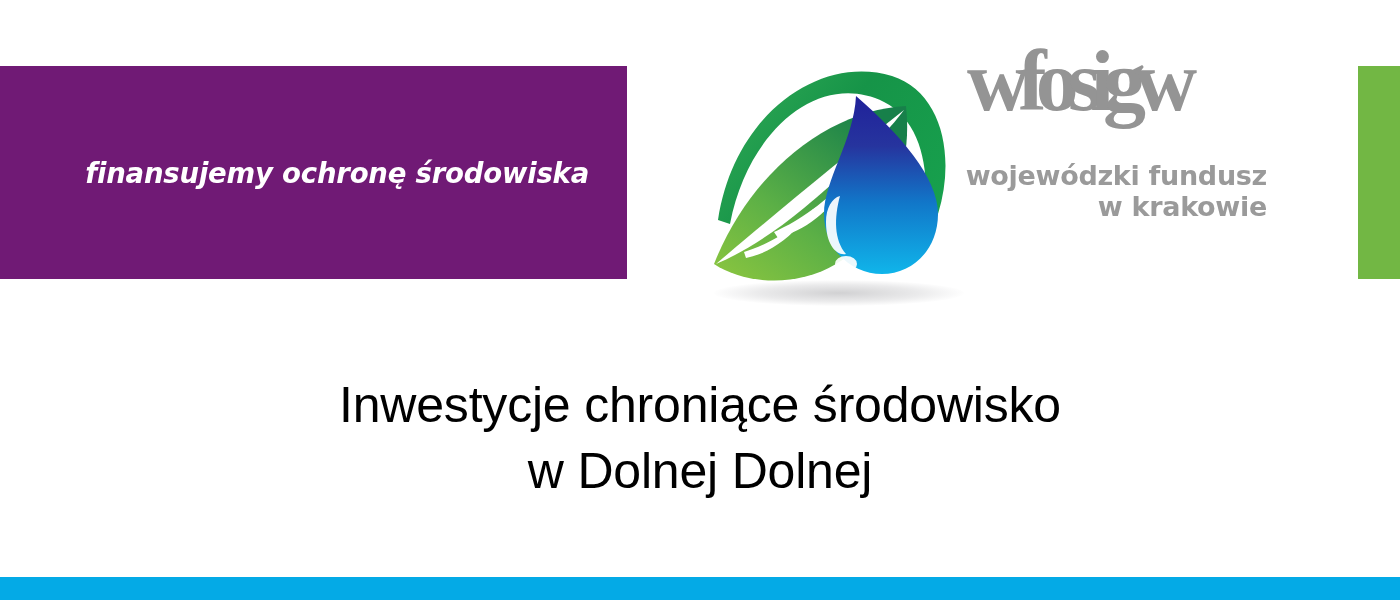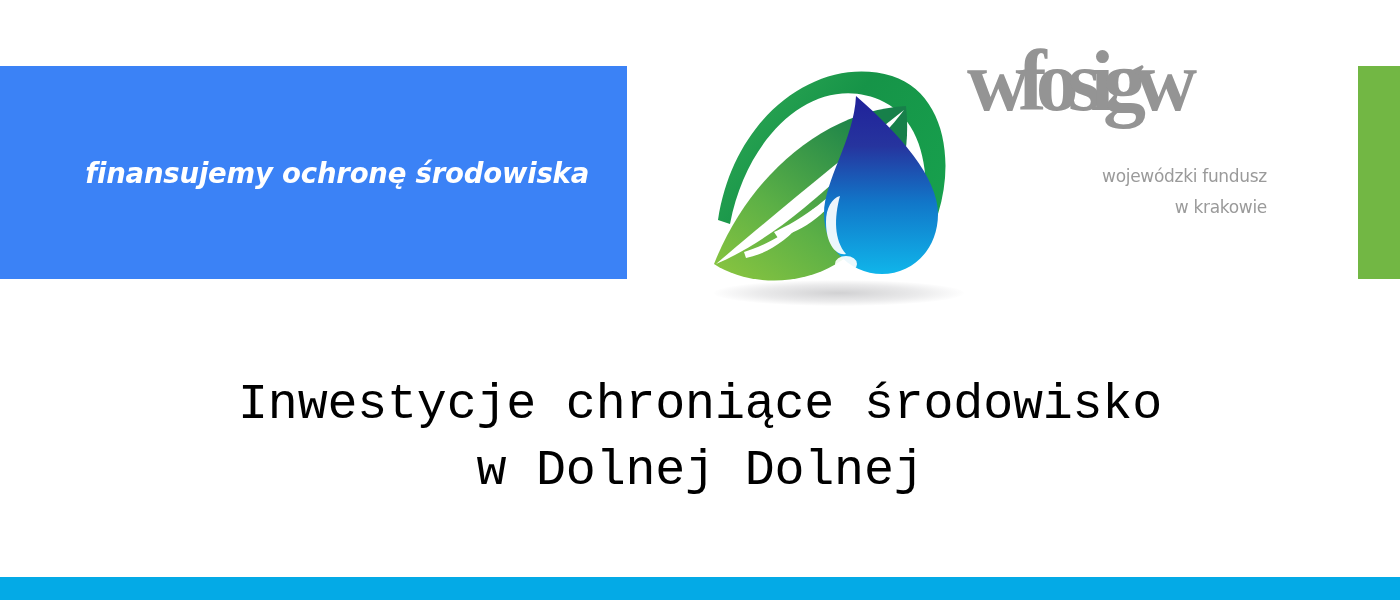--- a/index.html
+++ b/index.html
@@ -15,21 +15,21 @@
     font-family: "Liberation Sans", sans-serif;
   }
 
   
   #slogan-banner {
     position: absolute;
     left: 0;
     top: 66px;
     width: 627px;
     height: 213px;
-    background: #3b82f6;
+    background: #701a75;
     box-sizing: border-box;
     display: flex;
     flex-direction: column;
     justify-content: center;
     align-items: flex-end;
     padding-right: 38px;
   }
   #slogan-banner .slogan-line {
     color: #ffffff;
     font-family: "DejaVu Sans", sans-serif;
@@ -108,38 +108,38 @@
   #subtitle-lines {
     position: absolute;
     left: 0;
     top: 143px;
     width: 305px;
     text-align: right;
   }
   #subtitle-lines .subtitle-line {
     color: #9a9a9a;
     font-family: "DejaVu Sans", sans-serif;
-    font-weight: normal;
-    font-size: 17px;
+    font-weight: bold;
+    font-size: 27px;
     line-height: 30.5px;
     white-space: nowrap;
     letter-spacing: -0.3px;
   }
 
   
   #main-title {
     position: absolute;
     left: 0;
     top: 372px;
     width: 1400px;
     text-align: center;
   }
   #main-title .title-line {
     color: #000000;
-    font-family: Liberation Mono, monospace;
+    font-family: Liberation Sans, sans-serif;
     font-weight: normal;
     font-size: 50px;
     line-height: 66px;
     white-space: nowrap;
     letter-spacing: -0.2px;
   }
 
   
   #footer-bar {
     position: absolute;

